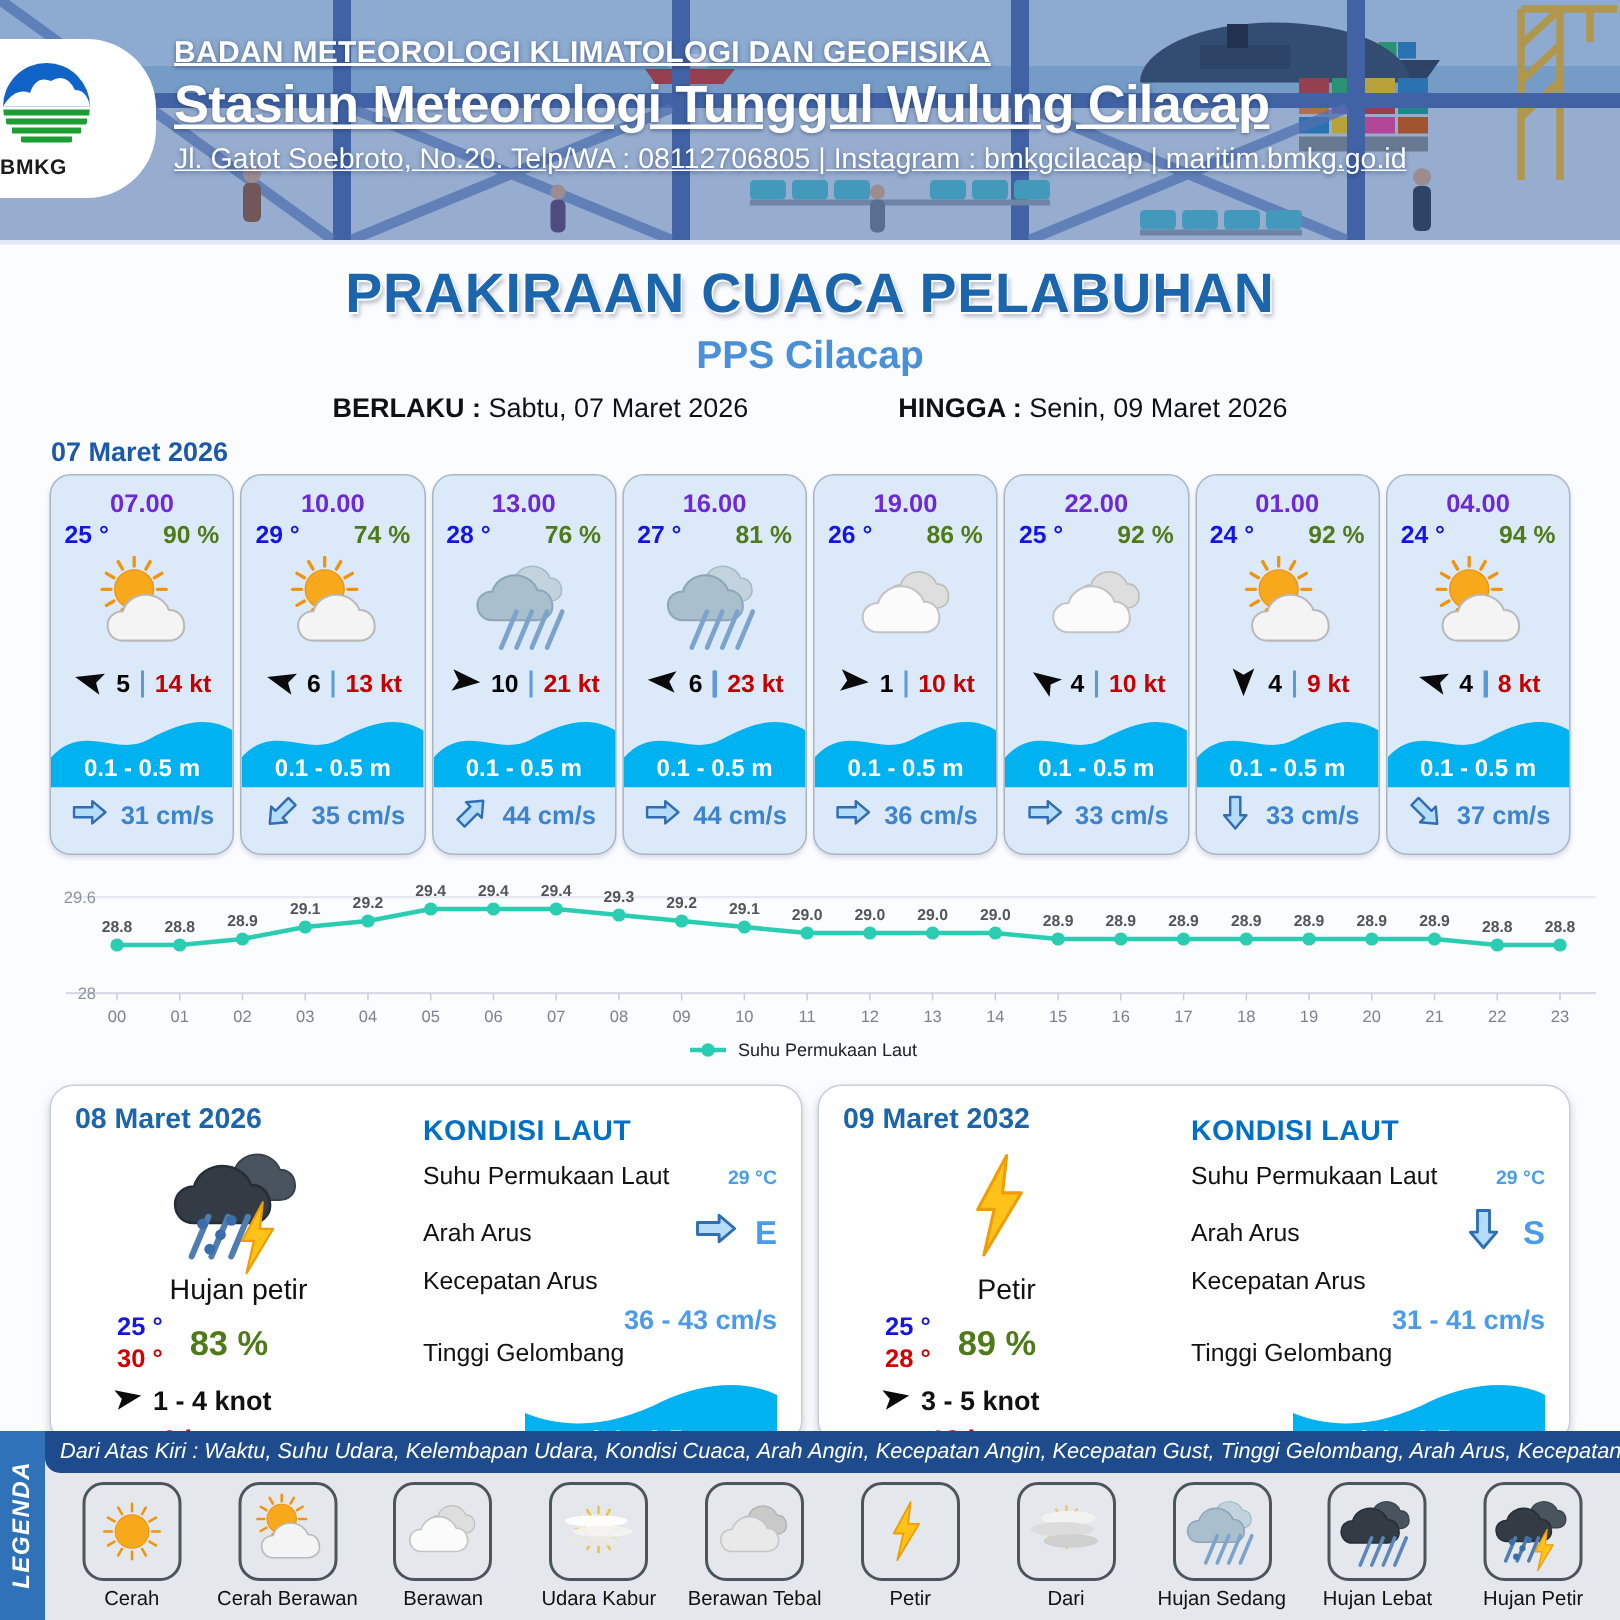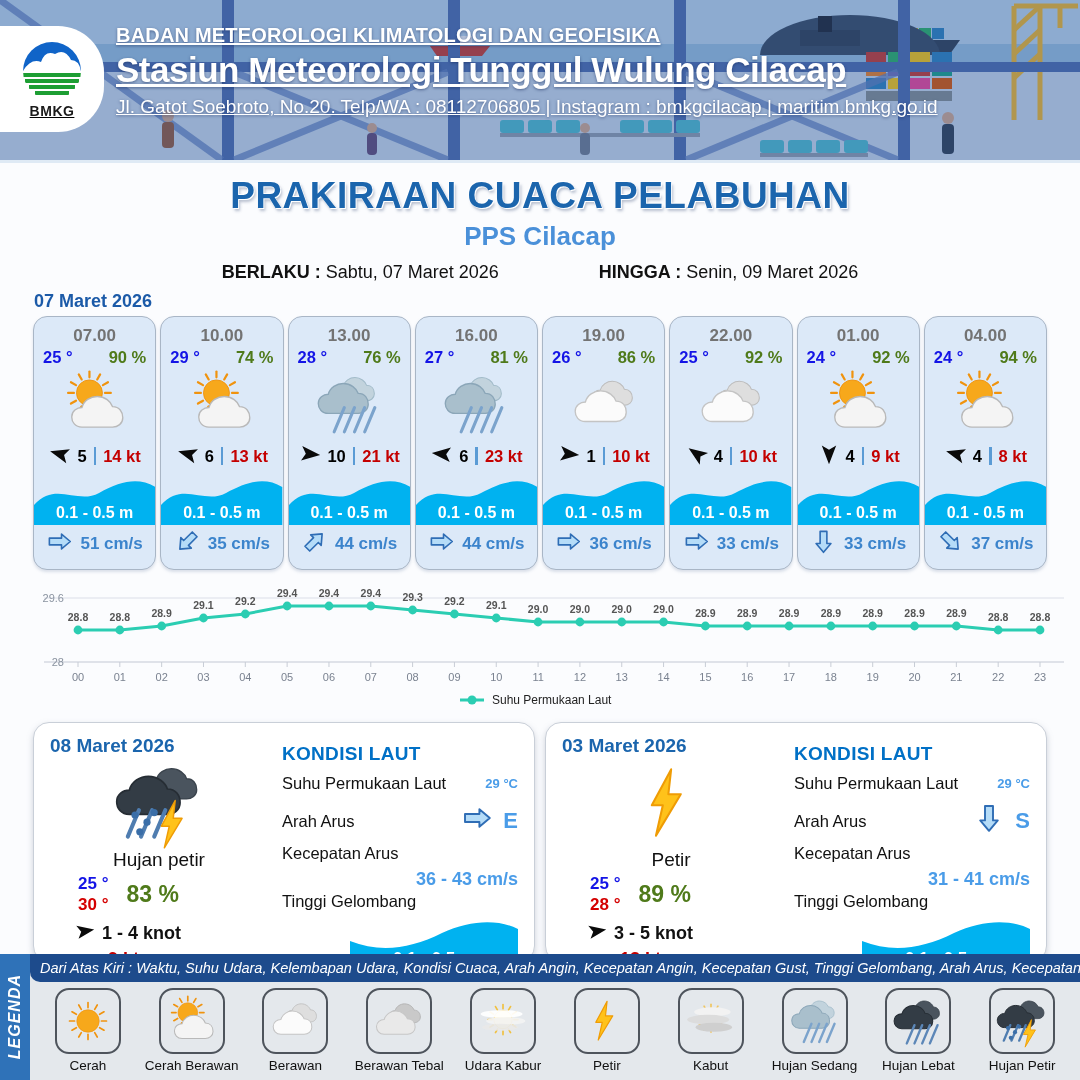--- a/index.html
+++ b/index.html
@@ -4,42 +4,42 @@
 <style>
   html,body{margin:0;padding:0;}
   body{width:1080px;height:1080px;overflow:hidden;background:#fbfcfe;
        font-family:"Liberation Sans", sans-serif; -webkit-font-smoothing:antialiased;}
   .page{position:relative;width:1080px;height:1080px;}
 
   
   .header{position:relative;width:1080px;height:160px;overflow:hidden;border-bottom:3px solid #dfeaf5;}
   .header svg.bg{position:absolute;inset:0;}
   .logo-box{position:absolute;left:0;top:26px;width:104px;height:106px;background:#ffffff;
-            border-radius:0 46px 46px 0;display:flex;flex-direction:column;align-items:center;justify-content:center;text-decoration:underline;}
+            border-radius:0 46px 46px 0;display:flex;flex-direction:column;justify-content:center;}
   .logo-box .bmkg-label{font-size:14px;font-weight:bold;color:#1a1a1a;margin-top:1px;letter-spacing:.5px;}
   .header-text{position:absolute;left:116px;top:24px;color:#ffffff;text-shadow:0 1px 3px rgba(20,40,90,.55);text-decoration:underline;}
   .h-org{font-size:20px;font-weight:bold;letter-spacing:.2px;}
   .h-station{font-size:35px;font-weight:bold;margin-top:3px;letter-spacing:-.5px;}
   .h-contact{font-size:19px;margin-top:6px;}
 
   
   .title-block{text-align:center;padding-top:12px;}
   .main-title{font-size:37px;font-weight:bold;color:#1b65ad;letter-spacing:.5px;
       text-shadow:1px 1px 0 #fff,-1px -1px 0 #fff,2px 3px 3px rgba(60,80,120,.35);}
   .sub-title{font-size:26px;font-weight:bold;color:#4a90d9;margin-top:4px;}
   .validity{margin-top:10px;font-size:18px;color:#111;}
   .validity b{font-weight:bold;}
   .validity .gap{display:inline-block;width:90px;}
 
   
   .forecast-date{margin:8px 0 4px 34px;font-size:18px;font-weight:bold;color:#1b5aa8;}
   .cards-row{display:flex;gap:4px;padding:0 33px;}
   .fcard{flex:1;height:252px;background:#dce9f8;border:1.5px solid #a9b6c6;border-radius:14px;
          overflow:hidden;position:relative;box-shadow:0 2px 3px rgba(120,140,170,.25);}
-  .c-time{text-align:center;font-size:17px;font-weight:bold;color:#737373;margin-top:9px;}
+  .c-time{text-align:center;font-size:17px;font-weight:bold;color:#6d28d9;margin-top:9px;}
   .c-th{display:flex;justify-content:space-between;padding:2px 9px 0 9px;font-size:16.5px;font-weight:bold;}
   .c-temp{color:#1414e6;}
   .c-hum{color:#4f7a1a;}
   .c-icon{height:74px;display:flex;align-items:center;justify-content:center;}
   .c-wind{height:30px;display:flex;align-items:center;justify-content:center;gap:5px;font-size:16.5px;font-weight:bold;}
   .c-wind .sep{width:2.5px;height:18px;background:#5a9bd5;margin:0 2px;}
   .c-gust{color:#c40000;}
   .c-wave{position:relative;height:54px;}
   .c-wave svg{position:absolute;inset:0;width:100%;height:100%;}
   .c-wave .wave-text{position:absolute;left:0;right:0;bottom:3px;text-align:center;
@@ -264,21 +264,21 @@
     <div class="c-wave">
           <svg viewBox="0 0 123 54" preserveAspectRatio="none">
             <path d="M0,34 C22,10 44,34 66,22 C88,10 106,6 123,16 L123,54 L0,54 Z" fill="#00b2f0"></path>
           </svg>
       <span class="wave-text">0.1 - 0.5 m</span>
     </div>
     <div class="c-current">
       <span><svg width="27" height="27" viewBox="-20 -20 40 40">
               <path d="M-15,-5 L3,-5 L3,-11 L16,0 L3,11 L3,5 L-15,5 Z" transform="rotate(0)" fill="#b5dcf8" stroke="#2f6db5" stroke-width="2.4" stroke-linejoin="round"></path>
             </svg></span>
-      <span>51 cm/s</span>
+      <span>31 cm/s</span>
     </div>
       </div>
       <div class="fcard">
         <div class="c-time">10.00</div>
     <div class="c-th">
       <span class="c-temp">29 °</span>
       <span class="c-hum">74 %</span>
     </div>
     <div class="c-icon">
           <svg width="74" height="74" viewBox="0 0 80 80">
@@ -755,21 +755,21 @@
       <div class="sea-wavebox">
             <svg viewBox="0 0 168 60" preserveAspectRatio="none">
               <path d="M0,26 C30,38 60,34 92,18 C120,5 148,4 168,14 L168,60 L0,60 Z" fill="#00b2f0"></path>
             </svg>
         <span>0.1 - 0.5 m</span>
       </div>
     </div>
       </div>
       <div class="day-card">
         <div class="dc-left">
-      <div class="dc-date">03 Maret 2026</div>
+      <div class="dc-date">09 Maret 2032</div>
       <div class="dc-icon">
             <svg width="96" height="96" viewBox="0 0 80 80">
               <g transform="translate(24,12) scale(1.15)">
                 <polygon points="14,0 0,26 8,26 3,48 21,18 12,18" fill="#ffc21a" stroke="#ef9c05" stroke-width="1.5" stroke-linejoin="round"></polygon>
               </g>
             </svg>
           </div>
       <div class="dc-cond">Petir</div>
       <div class="dc-temps">
         <div class="dc-tcol">
@@ -874,33 +874,20 @@
             <svg width="56" height="56" viewBox="0 0 80 80">
               <g transform="translate(26,14) scale(0.72)">
                 <path d="M14,38 C6,38 2,32 2,26 C2,19 8,15 14,15 C16,7 24,2 32,2 C41,2 48,8 50,14 C58,14 62,20 62,27 C62,34 56,38 50,38 Z" fill="#dedede" stroke="#bdbdbd" stroke-width="1.6"></path>
               </g>
               <g transform="translate(7,24) scale(0.92)">
                 <path d="M14,38 C6,38 2,32 2,26 C2,19 8,15 14,15 C16,7 24,2 32,2 C41,2 48,8 50,14 C58,14 62,20 62,27 C62,34 56,38 50,38 Z" fill="#fbfbfb" stroke="#c4c4c4" stroke-width="1.6"></path>
               </g>
             </svg>
           </div>
                <div class="ilabel">Berawan</div>
-        </div>
-        <div class="legend-item">
-          <div class="ibox">
-            <svg width="56" height="56" viewBox="0 0 80 80">
-              <g transform="translate(24,14) scale(0.75)">
-                <path d="M14,38 C6,38 2,32 2,26 C2,19 8,15 14,15 C16,7 24,2 32,2 C41,2 48,8 50,14 C58,14 62,20 62,27 C62,34 56,38 50,38 Z" fill="#c9c9c9" stroke="#b0b0b0" stroke-width="1.6"></path>
-              </g>
-              <g transform="translate(6,24) scale(0.92)">
-                <path d="M14,38 C6,38 2,32 2,26 C2,19 8,15 14,15 C16,7 24,2 32,2 C41,2 48,8 50,14 C58,14 62,20 62,27 C62,34 56,38 50,38 Z" fill="#e9e9e9" stroke="#c6c6c6" stroke-width="1.6"></path>
-              </g>
-            </svg>
-          </div>
-               <div class="ilabel">Berawan Tebal</div>
         </div>
         <div class="legend-item">
           <div class="ibox">
             <svg width="56" height="56" viewBox="0 0 80 80">
               <circle cx="40" cy="38" r="13" fill="#fff3c2" stroke="#f0c040" stroke-width="1"></circle>
               <line x1="55.6" y1="38" x2="61.45" y2="38" stroke="#f0c040" stroke-width="2.4" stroke-linecap="round"></line>
               <line x1="53.50999629903724" y1="45.8" x2="58.57624491117621" y2="48.724999999999994" stroke="#f0c040" stroke-width="2.4" stroke-linecap="round"></line>
               <line x1="47.800000000000004" y1="51.50999629903724" x2="50.725" y2="56.576244911176204" stroke="#f0c040" stroke-width="2.4" stroke-linecap="round"></line>
               <line x1="40" y1="53.6" x2="40" y2="59.45" stroke="#f0c040" stroke-width="2.4" stroke-linecap="round"></line>
               <line x1="32.2" y1="51.50999629903724" x2="29.275000000000006" y2="56.57624491117621" stroke="#f0c040" stroke-width="2.4" stroke-linecap="round"></line>
@@ -914,20 +901,33 @@
               <ellipse cx="38" cy="30" rx="30" ry="5.5" fill="#ffffff" opacity="0.92"></ellipse>
               <ellipse cx="44" cy="40" rx="28" ry="5.5" fill="#f3f3f3" opacity="0.92"></ellipse>
               <ellipse cx="36" cy="49" rx="26" ry="5" fill="#e9e9e9" opacity="0.9"></ellipse>
             </svg>
           </div>
                <div class="ilabel">Udara Kabur</div>
         </div>
         <div class="legend-item">
           <div class="ibox">
             <svg width="56" height="56" viewBox="0 0 80 80">
+              <g transform="translate(24,14) scale(0.75)">
+                <path d="M14,38 C6,38 2,32 2,26 C2,19 8,15 14,15 C16,7 24,2 32,2 C41,2 48,8 50,14 C58,14 62,20 62,27 C62,34 56,38 50,38 Z" fill="#c9c9c9" stroke="#b0b0b0" stroke-width="1.6"></path>
+              </g>
+              <g transform="translate(6,24) scale(0.92)">
+                <path d="M14,38 C6,38 2,32 2,26 C2,19 8,15 14,15 C16,7 24,2 32,2 C41,2 48,8 50,14 C58,14 62,20 62,27 C62,34 56,38 50,38 Z" fill="#e9e9e9" stroke="#c6c6c6" stroke-width="1.6"></path>
+              </g>
+            </svg>
+          </div>
+               <div class="ilabel">Berawan Tebal</div>
+        </div>
+        <div class="legend-item">
+          <div class="ibox">
+            <svg width="56" height="56" viewBox="0 0 80 80">
               <g transform="translate(24,12) scale(1.15)">
                 <polygon points="14,0 0,26 8,26 3,48 21,18 12,18" fill="#ffc21a" stroke="#ef9c05" stroke-width="1.5" stroke-linejoin="round"></polygon>
               </g>
             </svg>
           </div>
                <div class="ilabel">Petir</div>
         </div>
         <div class="legend-item">
           <div class="ibox">
             <svg width="56" height="56" viewBox="0 0 80 80">
@@ -942,21 +942,21 @@
               <line x1="27.52923418550408" y1="28.800000000000004" x2="22.852697005068112" y2="26.10000000000001" stroke="#f0c560" stroke-width="2.4" stroke-linecap="round"></line>
               <line x1="32.8" y1="23.529234185504087" x2="30.099999999999994" y2="18.852697005068123" stroke="#f0c560" stroke-width="2.4" stroke-linecap="round"></line>
               <line x1="40" y1="21.6" x2="39.99999999999999" y2="16.200000000000003" stroke="#f0c560" stroke-width="2.4" stroke-linecap="round"></line>
               <line x1="47.2" y1="23.529234185504084" x2="49.900000000000006" y2="18.852697005068116" stroke="#f0c560" stroke-width="2.4" stroke-linecap="round"></line>
               <line x1="52.47076581449591" y1="28.799999999999994" x2="57.14730299493188" y2="26.099999999999994" stroke="#f0c560" stroke-width="2.4" stroke-linecap="round"></line>
               <ellipse cx="42" cy="27" rx="26" ry="6.5" fill="#f2f2f2"></ellipse>
               <ellipse cx="36" cy="38" rx="30" ry="7" fill="#dcdcdc"></ellipse>
               <ellipse cx="44" cy="49" rx="26" ry="6.5" fill="#cfcfcf"></ellipse>
             </svg>
           </div>
-               <div class="ilabel">Kabut</div>
+               <div class="ilabel">Dari</div>
         </div>
         <div class="legend-item">
           <div class="ibox">
             <svg width="56" height="56" viewBox="0 0 80 80">
               <g transform="translate(24,10) scale(0.7)">
                 <path d="M14,38 C6,38 2,32 2,26 C2,19 8,15 14,15 C16,7 24,2 32,2 C41,2 48,8 50,14 C58,14 62,20 62,27 C62,34 56,38 50,38 Z" fill="#c2d3dd" stroke="#a2bbc9" stroke-width="1.6"></path>
               </g>
               <g transform="translate(5,16) scale(0.9)">
                 <path d="M14,38 C6,38 2,32 2,26 C2,19 8,15 14,15 C16,7 24,2 32,2 C41,2 48,8 50,14 C58,14 62,20 62,27 C62,34 56,38 50,38 Z" fill="#a9bfcc" stroke="#8ba6b8" stroke-width="1.6"></path>
               </g>

